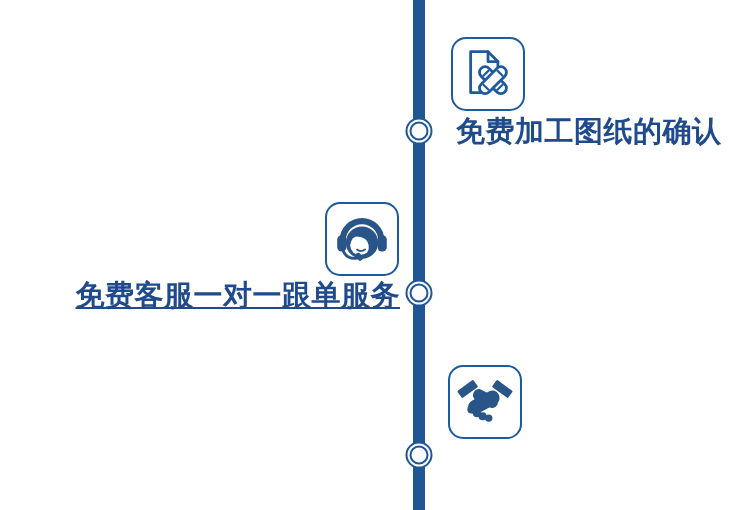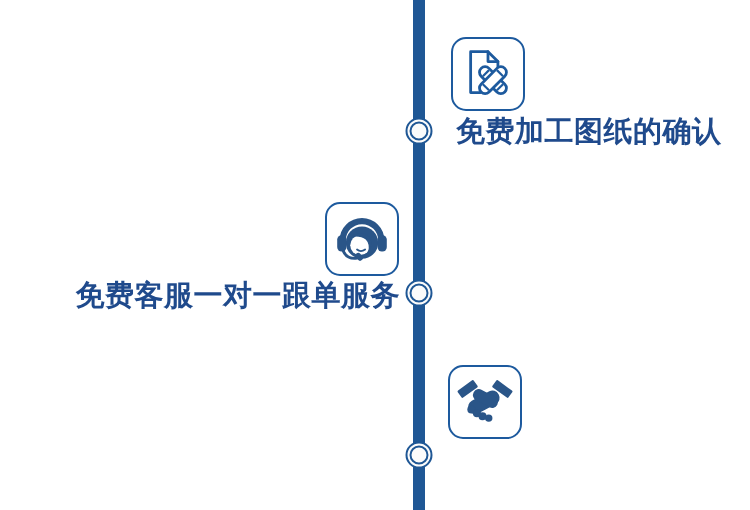--- a/index.html
+++ b/index.html
@@ -73,21 +73,21 @@
       <path d="M20 70 Q26 83 42 81" fill="none" stroke="currentColor" stroke-width="4.5" stroke-linecap="round"></path>
       <rect x="41" y="72" width="9" height="14" rx="4.5" fill="currentColor" transform="rotate(-40 45 79)"></rect>
     </svg>
   </div>
   <div class="node" style="top:279px;">
     <svg width="28" height="28" viewBox="0 0 28 28">
       <circle cx="14" cy="14" r="12.5" fill="#fbfbfb" stroke="var(--node-ring,#1f5795)" stroke-width="2"></circle>
       <circle cx="14" cy="14" r="8.5" fill="none" stroke="var(--node-ring,#1f5795)" stroke-width="2"></circle>
     </svg>
   </div>
-  <div class="label right-align" style="right:394px;top:277px;">免费客服一对一跟单服务</div>
+  <div class="label right-align" style="right:394px;top:277px;text-decoration:underline;">免费客服一对一跟单服务</div>
 
   <div class="icon-box" style="left:404px;top:365px;">
     <svg viewBox="0 0 100 100" aria-hidden="true">
       <g fill="currentColor">
         <rect x="6" y="22" width="32" height="14" rx="2" transform="rotate(-36 22 29)"></rect>
         <rect x="62" y="22" width="32" height="14" rx="2" transform="rotate(36 78 29)"></rect>
         <rect x="21" y="39" width="54" height="23" rx="11" transform="rotate(-28 48 50)"></rect>
         <rect x="29" y="35" width="43" height="19" rx="9" transform="rotate(28 51 45)"></rect>
         <circle cx="28" cy="62" r="6.5"></circle>
         <circle cx="37" cy="68" r="6.5"></circle>

